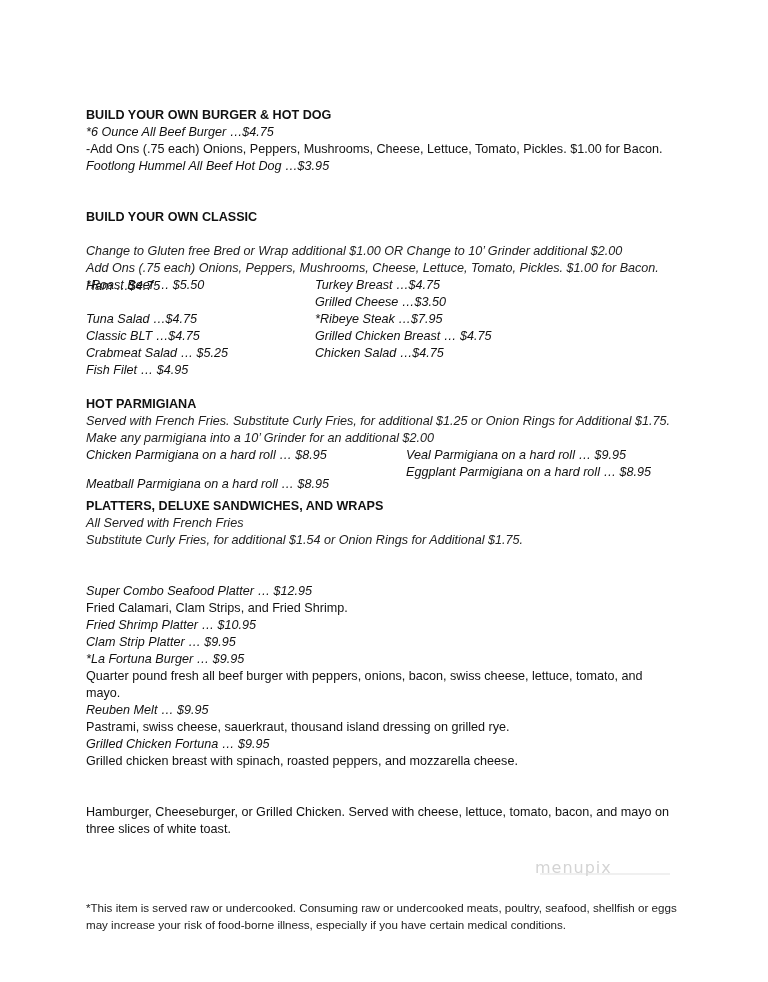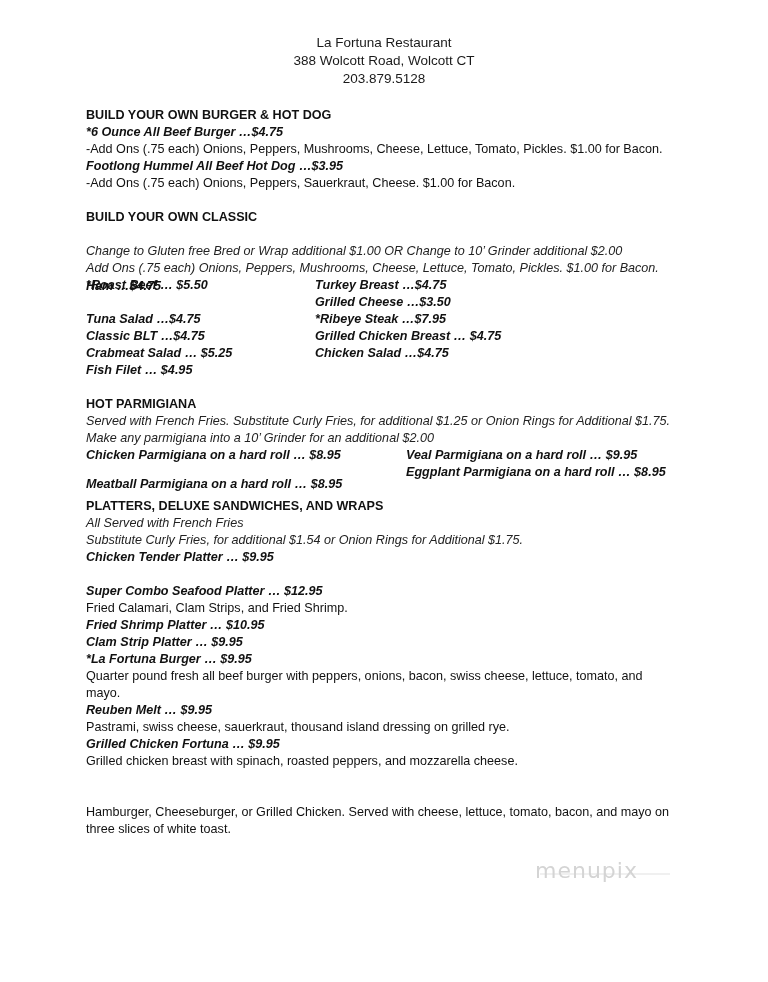--- a/index.html
+++ b/index.html
@@ -7,44 +7,38 @@
     width: 768px; height: 982px; position: relative; overflow: hidden;
     font-family: "Liberation Sans", sans-serif;
     color: #111111;
   }
   .page { position: absolute; left: 0; top: 0; width: 768px; height: 982px; }
   .header { position: absolute; top: 34px; left: 0; width: 768px; text-align: center;
     font-size: 13.5px; line-height: 18px; color: #1a1a1a; }
   .line { position: absolute; left: 86px; font-size: 12.6px; line-height: 17px; white-space: nowrap; }
   .h { font-weight: bold; font-size: 12.6px; }
   .it { font-style: italic; color: #222; }
-  .bi { font-weight: bold; font-style: italic; }
+  .bi { font-weight: normal; font-style: italic; }
   .col2a { left: 315px; }
   .col2b { left: 406px; }
   .foot { position: absolute; left: 86px; top: 899px; font-size: 11.6px; line-height: 17px; color: #222; white-space: nowrap; }
-  .watermark { position: absolute; left: 535px; top: 858px; font-size: 22px; color: #d4d4d4;
+  .watermark { position: absolute; left: 535px; top: 858px; font-size: 16px; color: #d4d4d4;
     letter-spacing: 1px; font-family: "DejaVu Sans", sans-serif; }
   .wm-faint { position: absolute; left: 540px; top: 873px; width: 130px; height: 2px; background: #f0f0f0; }
 </style>
 </head>
 <body>
 
 <div class="page">
 
-  <div class="header">
-    <div>La Fortuna Restaurant</div>
-    <div>388 Wolcott Road, Wolcott CT</div>
-    <div>203.879.5128</div>
-  </div>
 
   <div class="line h" style="top:107px">BUILD YOUR OWN BURGER &amp; HOT DOG</div>
   <div class="line bi" style="top:124px">*6 Ounce All Beef Burger …$4.75</div>
   <div class="line" style="top:141px">-Add Ons (.75 each) Onions, Peppers, Mushrooms, Cheese, Lettuce, Tomato, Pickles. $1.00 for Bacon.</div>
   <div class="line bi" style="top:158px">Footlong Hummel All Beef Hot Dog …$3.95</div>
-  <div class="line" style="top:175px">-Add Ons (.75 each) Onions, Peppers, Sauerkraut, Cheese. $1.00 for Bacon.</div>
 
   <div class="line h" style="top:209px">BUILD YOUR OWN CLASSIC</div>
   <div class="line it" style="top:243px">Change to Gluten free Bred or Wrap additional $1.00 OR Change to 10’ Grinder additional $2.00</div>
   <div class="line it" style="top:260px">Add Ons (.75 each) Onions, Peppers, Mushrooms, Cheese, Lettuce, Tomato, Pickles. $1.00 for Bacon.</div>
   <div class="line bi" style="top:277px">*Roast Beef … $5.50</div>
   <div class="line bi" style="top:278px">Ham …$4.75</div>
   <div class="line bi" style="top:311px">Tuna Salad …$4.75</div>
   <div class="line bi" style="top:328px">Classic BLT …$4.75</div>
   <div class="line bi" style="top:345px">Crabmeat Salad … $5.25</div>
   <div class="line bi" style="top:362px">Fish Filet … $4.95</div>
@@ -58,32 +52,35 @@
   <div class="line it" style="top:413px">Served with French Fries. Substitute Curly Fries, for additional $1.25 or Onion Rings for Additional $1.75.</div>
   <div class="line it" style="top:430px">Make any parmigiana into a 10’ Grinder for an additional $2.00</div>
   <div class="line bi" style="top:447px">Chicken Parmigiana on a hard roll … $8.95</div>
   <div class="line bi" style="top:476px">Meatball Parmigiana on a hard roll … $8.95</div>
   <div class="line bi col2b" style="top:447px">Veal Parmigiana on a hard roll … $9.95</div>
   <div class="line bi col2b" style="top:464px">Eggplant Parmigiana on a hard roll … $8.95</div>
 
   <div class="line h" style="top:498px">PLATTERS, DELUXE SANDWICHES, AND WRAPS</div>
   <div class="line it" style="top:515px">All Served with French Fries</div>
   <div class="line it" style="top:532px">Substitute Curly Fries, for additional $1.54 or Onion Rings for Additional $1.75.</div>
-  <div class="line bi" style="top:549px">Chicken Tender Platter … $9.95</div>
   <div class="line bi" style="top:583px">Super Combo Seafood Platter … $12.95</div>
   <div class="line" style="top:600px">Fried Calamari, Clam Strips, and Fried Shrimp.</div>
   <div class="line bi" style="top:617px">Fried Shrimp Platter … $10.95</div>
   <div class="line bi" style="top:634px">Clam Strip Platter … $9.95</div>
   <div class="line bi" style="top:651px">*La Fortuna Burger … $9.95</div>
   <div class="line" style="top:668px">Quarter pound fresh all beef burger with peppers, onions, bacon, swiss cheese, lettuce, tomato, and</div>
   <div class="line" style="top:685px">mayo.</div>
   <div class="line bi" style="top:702px">Reuben Melt … $9.95</div>
   <div class="line" style="top:719px">Pastrami, swiss cheese, sauerkraut, thousand island dressing on grilled rye.</div>
   <div class="line bi" style="top:736px">Grilled Chicken Fortuna … $9.95</div>
   <div class="line" style="top:753px">Grilled chicken breast with spinach, roasted peppers, and mozzarella cheese.</div>
   <div class="line" style="top:804px">Hamburger, Cheeseburger, or Grilled Chicken. Served with cheese, lettuce, tomato, bacon, and mayo on</div>
   <div class="line" style="top:821px">three slices of white toast.</div>
 
   <div class="wm-faint"></div>
   <div class="watermark">menupix</div>
 
+  <div class="foot">
+    <div>*This item is served raw or undercooked. Consuming raw or undercooked meats, poultry, seafood, shellfish or eggs</div>
+    <div>may increase your risk of food-borne illness, especially if you have certain medical conditions.</div>
+  </div>
 
 </div>
 
 </body></html>

